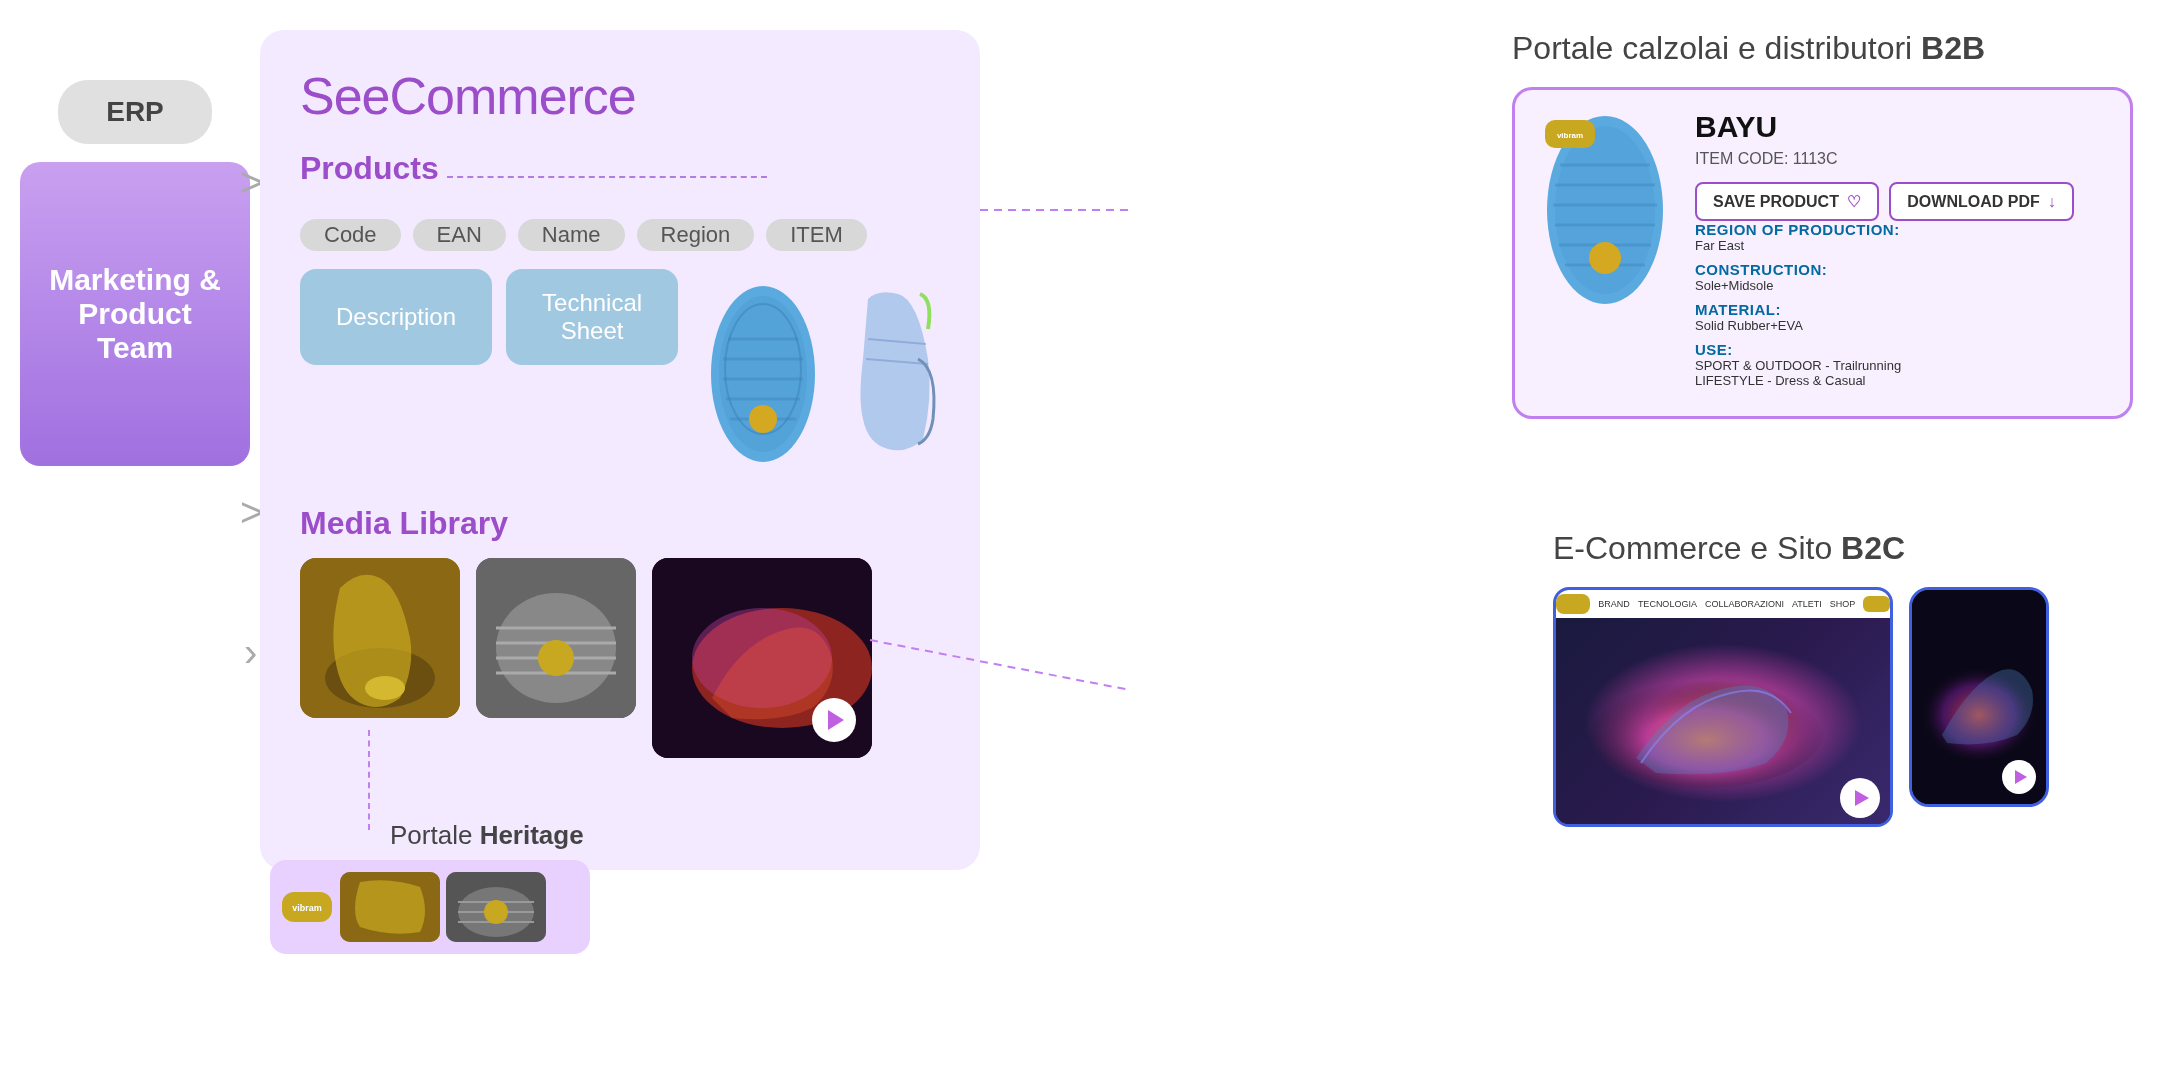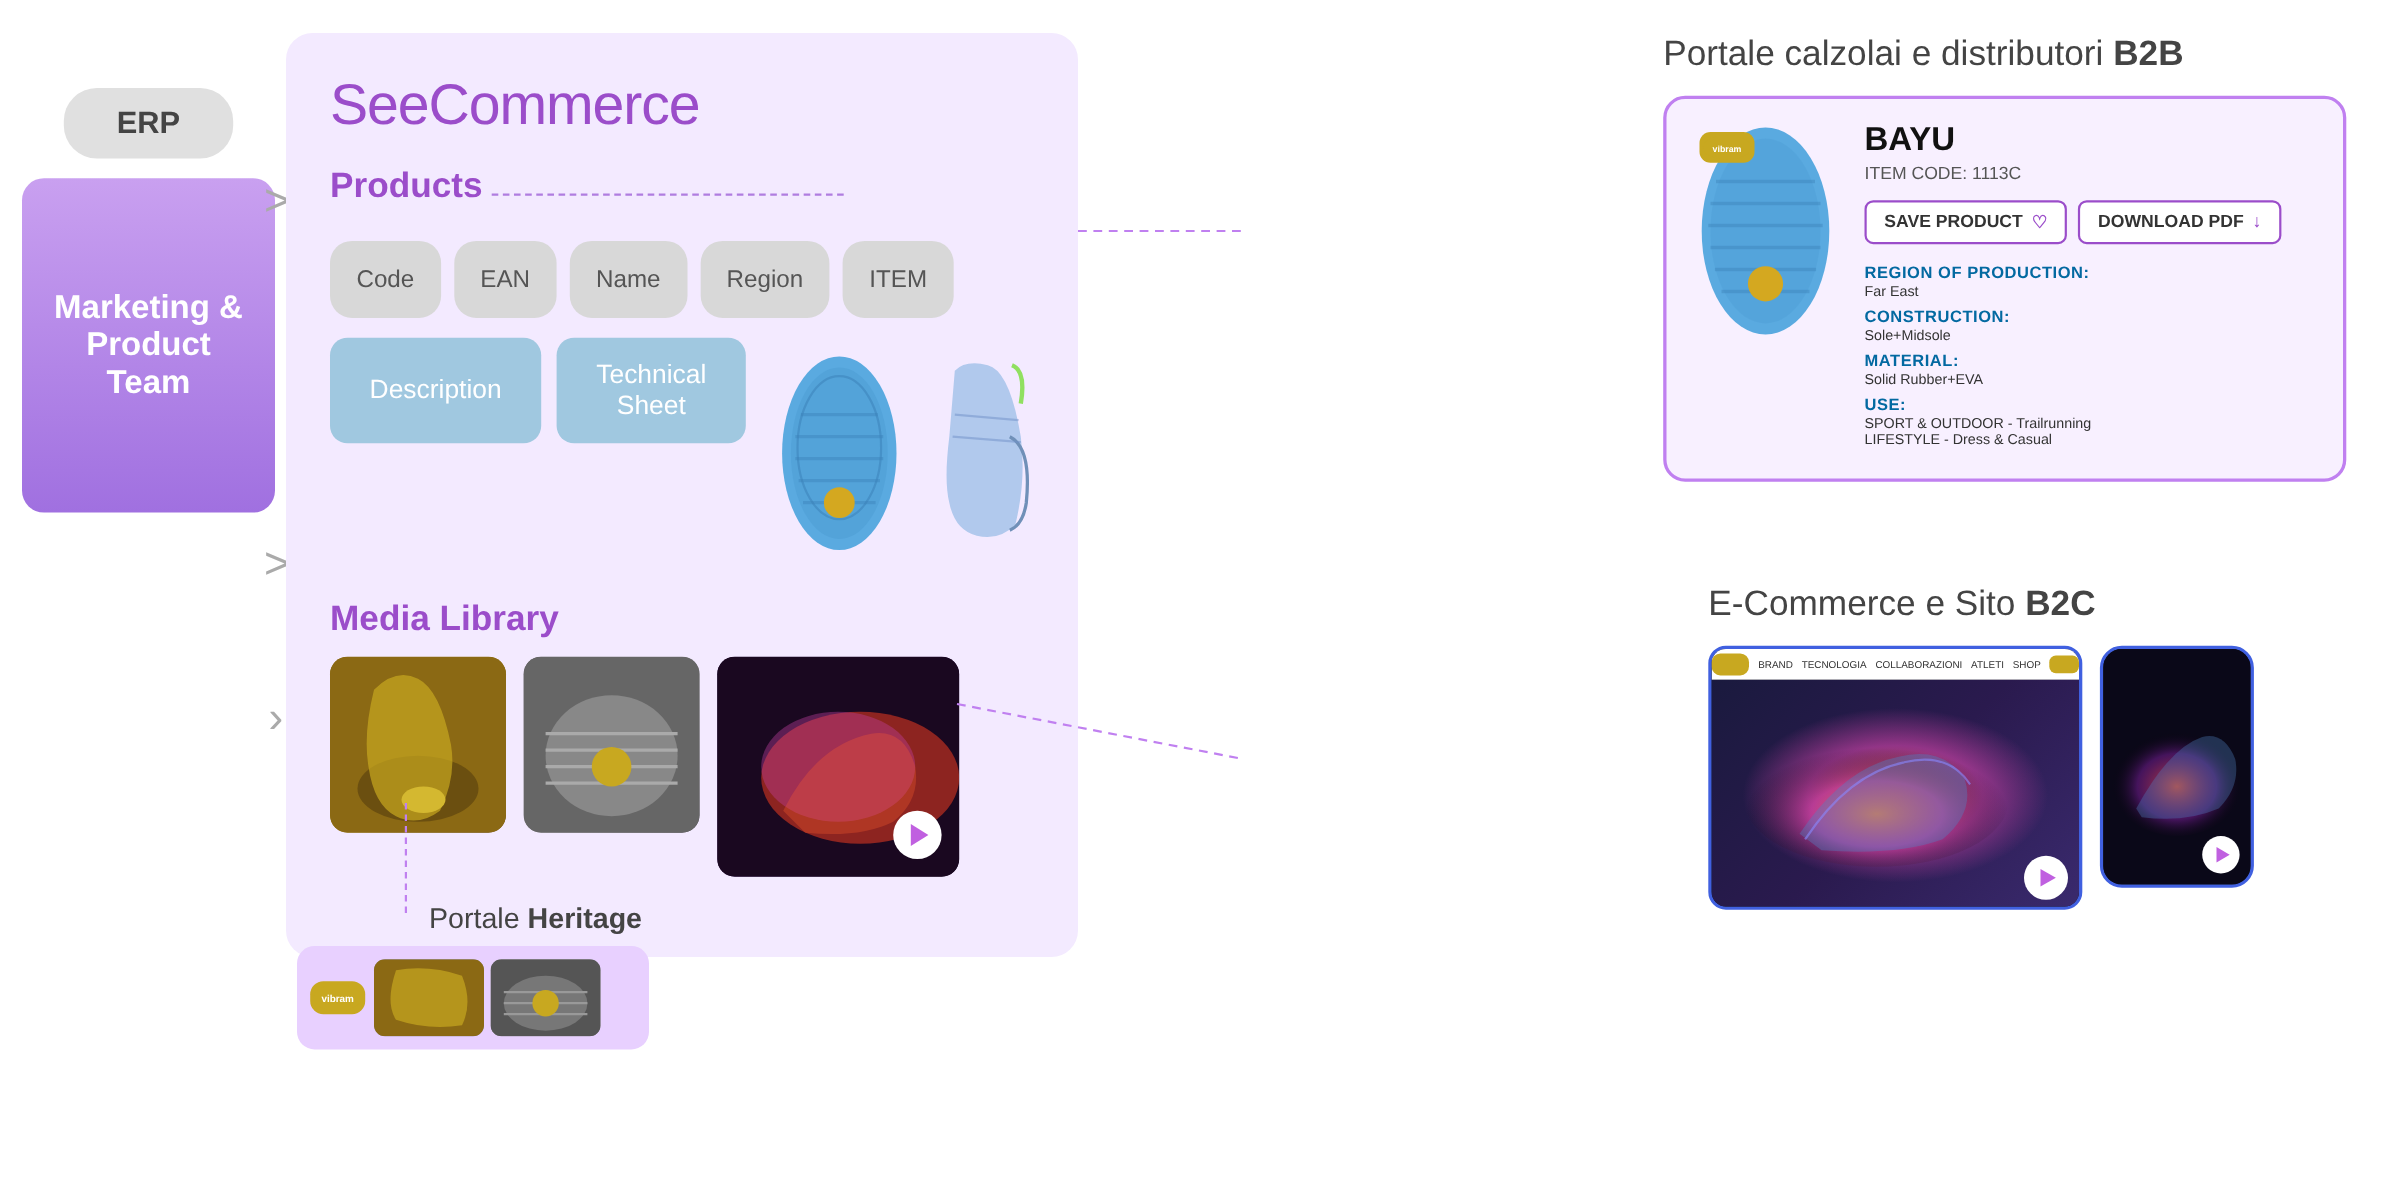--- a/index.html
+++ b/index.html
@@ -89,21 +89,21 @@
     .tags-row {
       display: flex;
       gap: 12px;
       flex-wrap: wrap;
       margin-bottom: 18px;
     }
 
     .tag {
       background: #d8d8d8;
       border-radius: 20px;
-      padding: 22px 24px;
+      padding: 3px 24px;
       font-size: 22px;
       color: #555;
       font-weight: 400;
     }
 
     .product-buttons {
       display: flex;
       gap: 14px;
       margin-bottom: 18px;
     }
@@ -260,21 +260,20 @@
 
     .b2b-item-code {
       font-size: 16px;
       color: #555;
       margin-bottom: 14px;
     }
 
     .b2b-buttons {
       display: flex;
       gap: 10px;
-      margin-bottom: 18px;
     }
 
     .b2b-save-btn {
       border: 2px solid #9b4dca;
       border-radius: 8px;
       padding: 8px 16px;
       font-size: 16px;
       font-weight: 600;
       color: #333;
       background: #fff;

